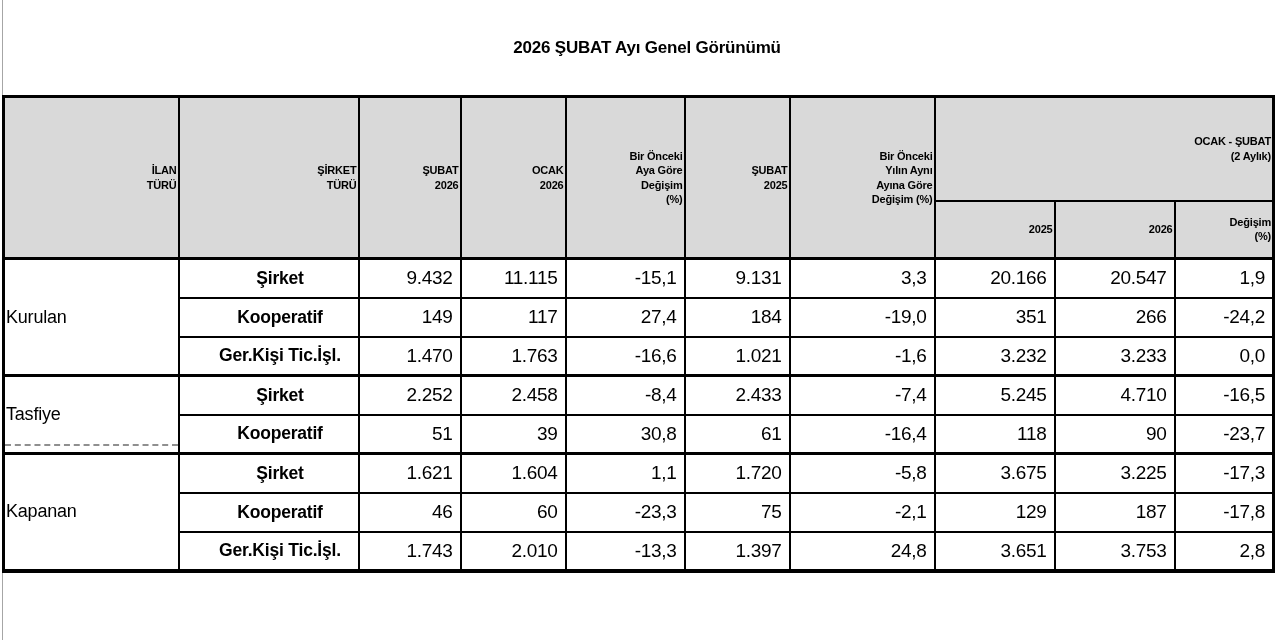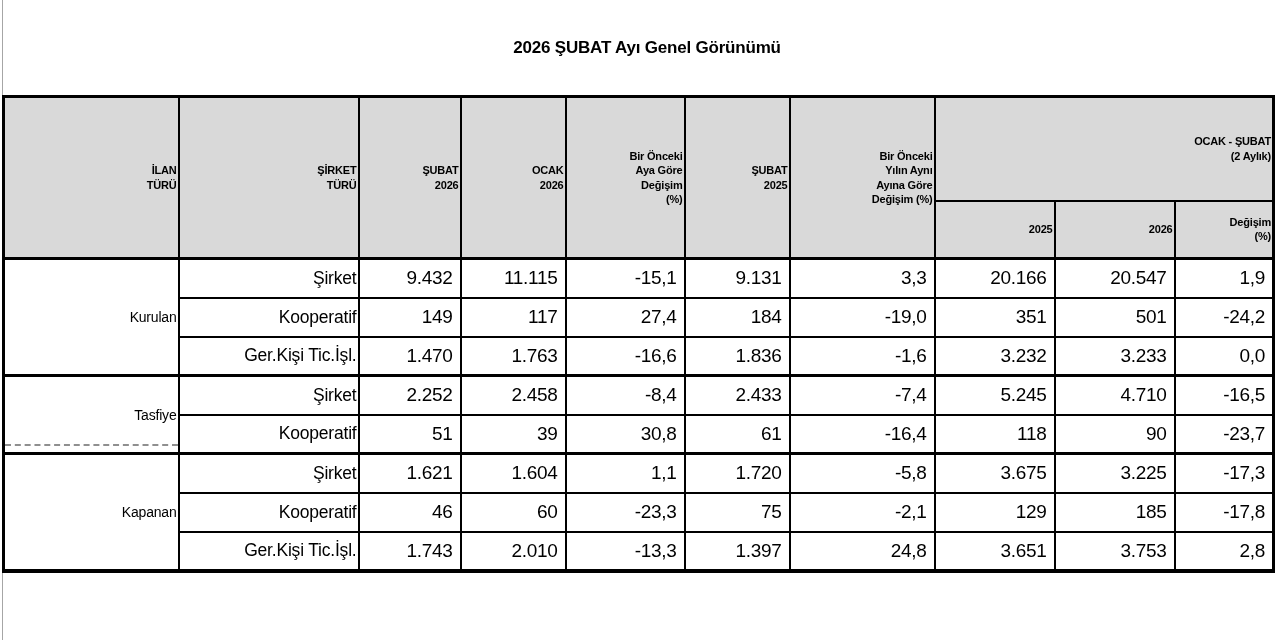--- a/index.html
+++ b/index.html
@@ -31,25 +31,25 @@
     background:var(--header-bg,#d9d9d9);
     font-weight:bold;font-size:11px;line-height:1.3;
     text-align:right;vertical-align:middle;
     white-space:pre-line;letter-spacing:-0.2px;
     border-bottom-width:3px;
   }
   thead tr.h1{height:104px;}
   thead tr.h2{height:58px;}
   tbody tr{height:39px;}
   td.glabel{
-    font-size:14px;font-weight:normal;text-align:right;vertical-align:middle;
+    font-size:18px;font-weight:normal;text-align:left;vertical-align:middle;
     letter-spacing:-0.2px;position:relative;
   }
   td.tlabel{
-    font-size:17.5px;font-weight:normal;text-align:right;vertical-align:middle;
+    font-size:17.5px;font-weight:bold;text-align:center;vertical-align:middle;
     padding-left:24px;letter-spacing:-0.2px;
   }
   td.num{
     font-size:19px;font-weight:normal;text-align:right;vertical-align:middle;
     padding-right:7px;letter-spacing:-0.3px;
   }
   tr.group-start td{border-top-width:3px;}
   .dash-artifact{
     position:absolute;left:0;right:0;bottom:6px;height:0;
     border-top:2px dashed #8f8f8f;display:block;
@@ -119,29 +119,29 @@
       <td class="num">1,9</td>
     </tr>
     <tr>
       <td class="tlabel">Kooperatif</td>
       <td class="num">149</td>
       <td class="num">117</td>
       <td class="num">27,4</td>
       <td class="num">184</td>
       <td class="num">-19,0</td>
       <td class="num">351</td>
-      <td class="num">501</td>
+      <td class="num">266</td>
       <td class="num">-24,2</td>
     </tr>
     <tr>
       <td class="tlabel">Ger.Kişi Tic.İşl.</td>
       <td class="num">1.470</td>
       <td class="num">1.763</td>
       <td class="num">-16,6</td>
-      <td class="num">1.836</td>
+      <td class="num">1.021</td>
       <td class="num">-1,6</td>
       <td class="num">3.232</td>
       <td class="num">3.233</td>
       <td class="num">0,0</td>
     </tr>
 
     <tr class="group-start">
       <td class="glabel" rowspan="2"><span>Tasfiye</span><i class="dash-artifact"></i></td>
       <td class="tlabel">Şirket</td>
       <td class="num">2.252</td>
@@ -178,21 +178,21 @@
       <td class="num">-17,3</td>
     </tr>
     <tr>
       <td class="tlabel">Kooperatif</td>
       <td class="num">46</td>
       <td class="num">60</td>
       <td class="num">-23,3</td>
       <td class="num">75</td>
       <td class="num">-2,1</td>
       <td class="num">129</td>
-      <td class="num">185</td>
+      <td class="num">187</td>
       <td class="num">-17,8</td>
     </tr>
     <tr>
       <td class="tlabel">Ger.Kişi Tic.İşl.</td>
       <td class="num">1.743</td>
       <td class="num">2.010</td>
       <td class="num">-13,3</td>
       <td class="num">1.397</td>
       <td class="num">24,8</td>
       <td class="num">3.651</td>

